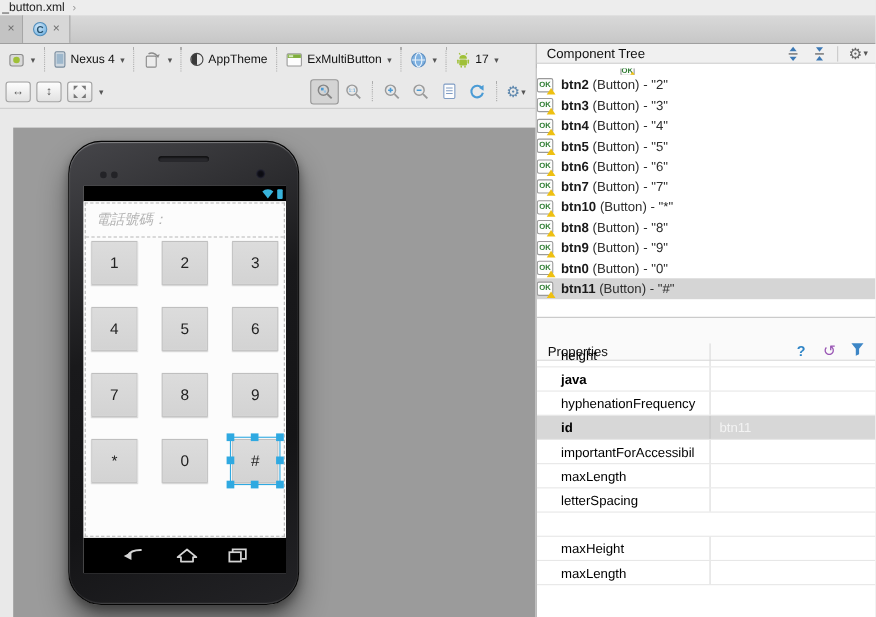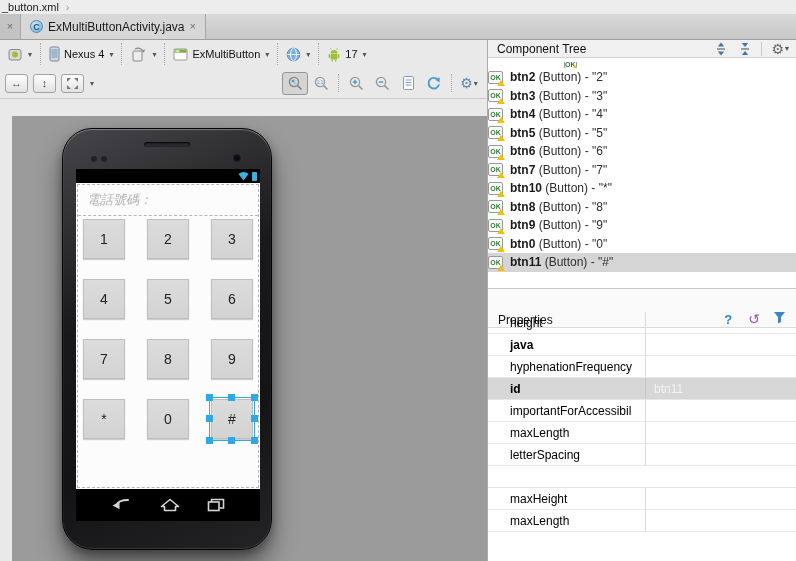--- a/index.html
+++ b/index.html
@@ -125,21 +125,20 @@
 <div class="breadcrumb-bar">
   <span>_button.xml</span><span class="bc-chev">›</span>
 </div>
 
 <div class="tab-bar">
   <div class="tab tab-partial">
     <span class="tab-close">×</span>
   </div>
   <div class="tab tab-java">
     <span class="class-icon">C</span>
-    <span>ExMultiButtonActivity.java</span>
     <span class="tab-close">×</span>
   </div>
 </div>
 
 <div class="toolbar1">
   <div class="tb-group first">
     <svg width="15" height="15">
         <rect x="1" y="2.5" width="12" height="10.5" rx="2" fill="#d9d9d9" stroke="#8a8a8a"></rect>
         <circle cx="7" cy="7.5" r="3" fill="#9fc037"></circle>
       </svg>
@@ -153,20 +152,24 @@
     <span class="tb-label">Nexus 4</span>
     <span class="dd">▾</span>
   </div>
   <div class="tb-group">
     <svg width="17" height="16">
         <rect x="3" y="5" width="9" height="10" rx="1" fill="#ececec" stroke="#8a8a8a"></rect>
         <path d="M5 3 a6 6 0 0 1 8 2" fill="none" stroke="#8a8a8a" stroke-width="1.3"></path>
         <polygon points="13.8,6.8 15.2,3.4 11.4,4.4" fill="#8a8a8a"></polygon>
       </svg>
     <span class="dd">▾</span>
+  </div>
+  <div class="tb-group">
+    <span class="theme-circle"></span>
+    <span class="tb-label">AppTheme</span>
   </div>
   <div class="tb-group">
     <svg width="15" height="13">
         <rect x="1" y="1" width="13" height="11" rx="1" fill="#fdfdfd" stroke="#9a9a9a"></rect>
         <rect x="1.5" y="1.5" width="12" height="3.2" fill="#7fae3c"></rect>
         <rect x="2.5" y="2.2" width="4" height="1.8" fill="#d8ecbf"></rect>
       </svg>
     <span class="tb-label">ExMultiButton</span>
     <span class="dd">▾</span>
   </div>

